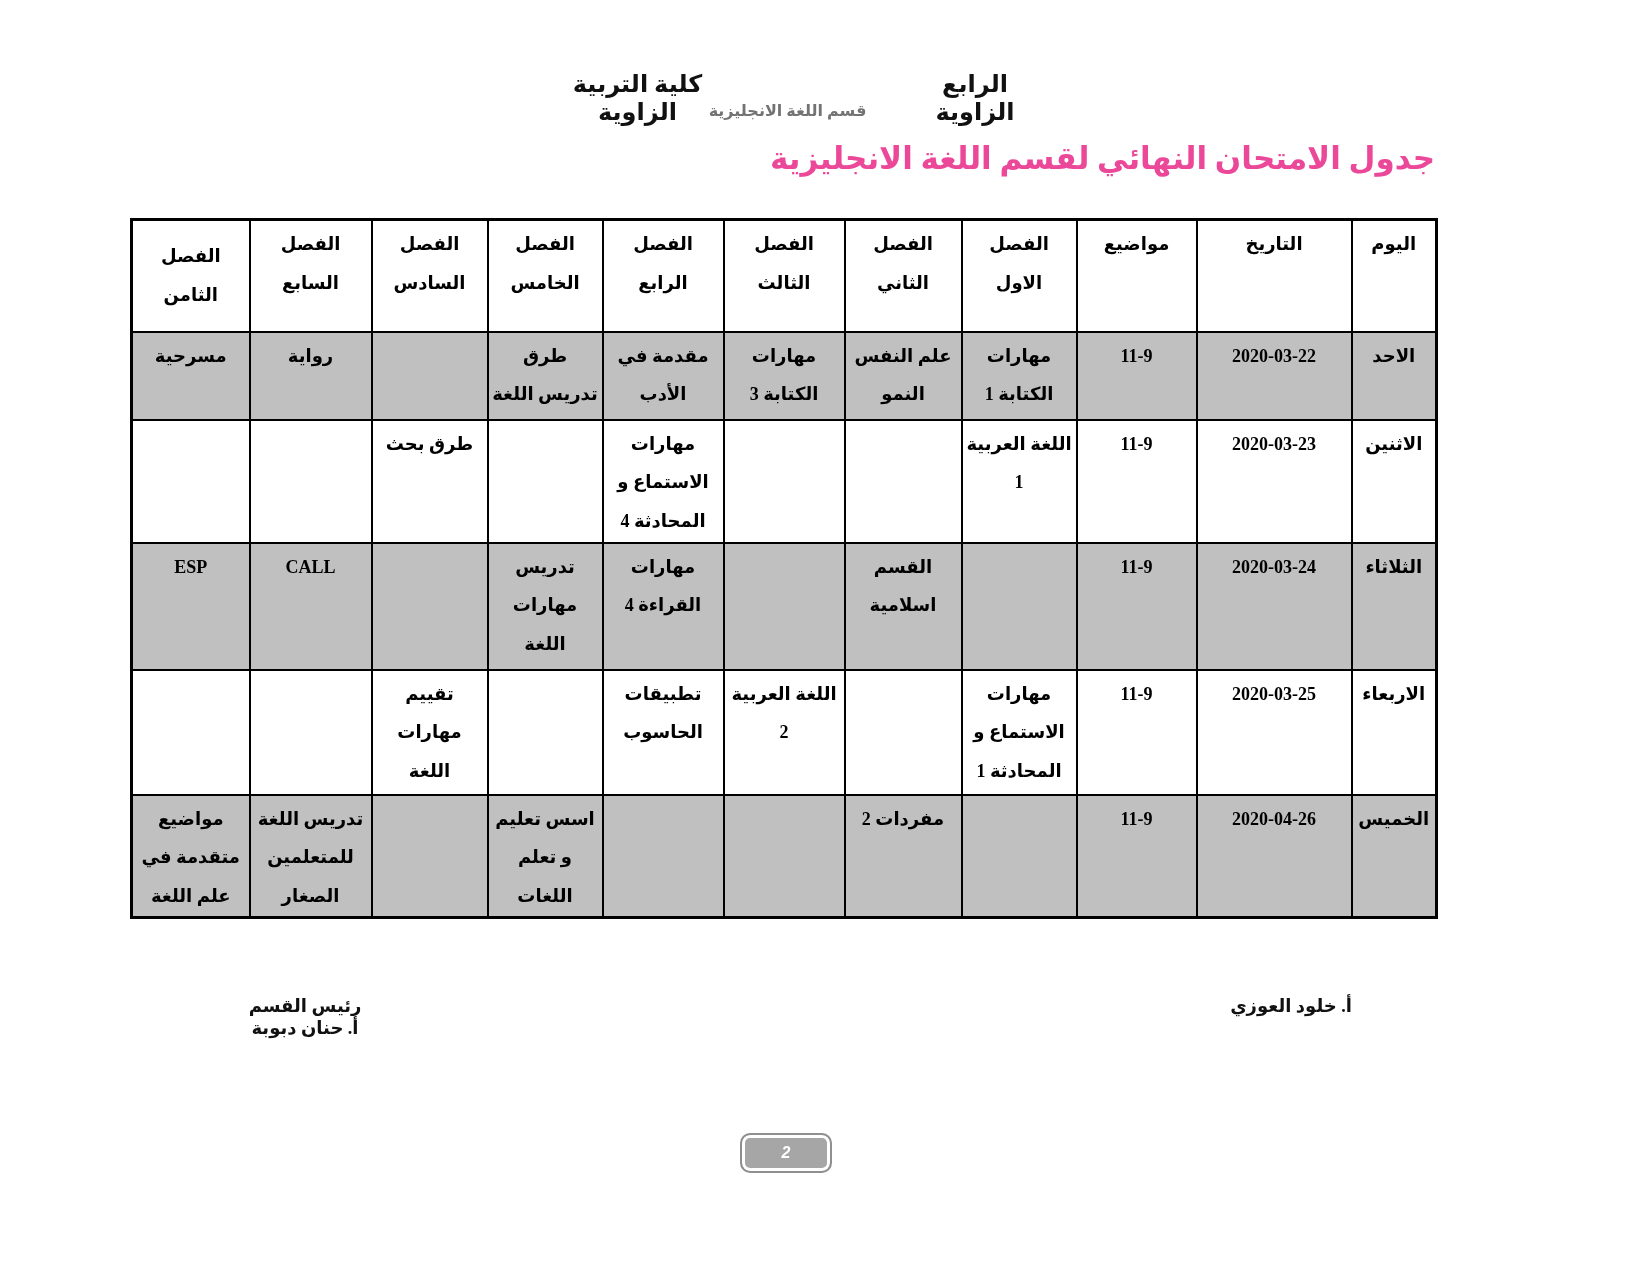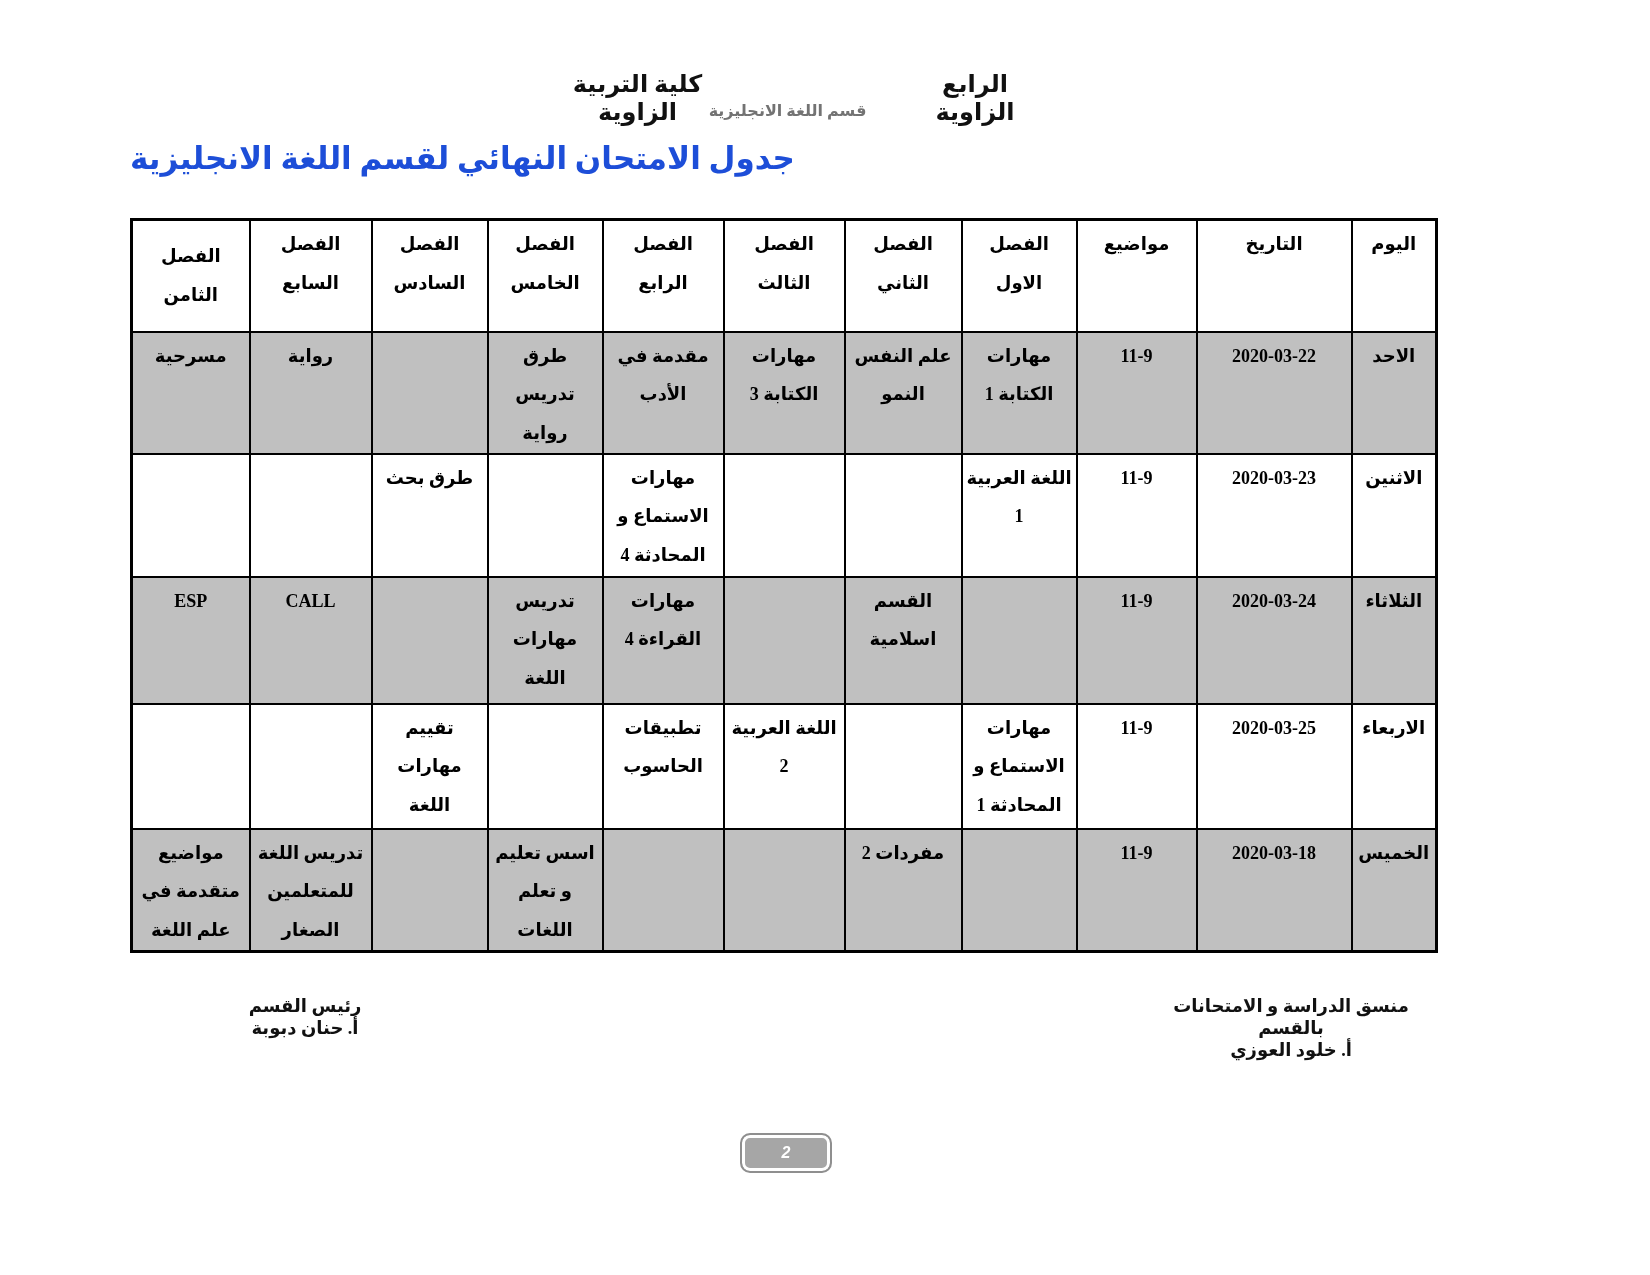--- a/index.html
+++ b/index.html
@@ -5,22 +5,22 @@
   html,body{margin:0;padding:0;}
   body{
     width:1650px;height:1275px;position:relative;background:#ffffff;
     font-family:"Liberation Serif","DejaVu Sans",serif;
     overflow:hidden;
   }
   .abs{position:absolute;}
   .hdr-line{font-weight:bold;font-size:24px;text-align:center;color:#111;}
   .dept-line{font-weight:bold;font-size:16px;text-align:center;color:#737373;}
   .doc-title{
-    left:130px;top:140px;width:1305px;text-align:left;
-    font-weight:bold;font-size:31px;color:#1d4ed8;
+    left:130px;top:140px;width:1305px;text-align:right;
+    font-weight:bold;font-size:31px;color:#ec4899;
   }
   
   .table-wrap{left:130px;top:218px;}
   table.exam{
     border-collapse:collapse;direction:rtl;table-layout:fixed;
     border:3px solid #000;
   }
   table.exam th,table.exam td{
     border:2px solid #000;
     vertical-align:top;text-align:center;
@@ -106,21 +106,21 @@
           <td>11-9</td>
           <td>مهارات
 الكتابة 1</td>
           <td>علم النفس
 النمو</td>
           <td>مهارات
 الكتابة 3</td>
           <td>مقدمة في
 الأدب</td>
           <td>طرق
-تدريس رواية</td>
+تدريس اللغة</td>
           <td></td>
           <td>رواية</td>
           <td>مسرحية</td>
         </tr>
         <tr>
           <td>الاثنين</td>
           <td>2020-03-23</td>
           <td>11-9</td>
           <td>اللغة العربية
 1</td>
@@ -165,21 +165,21 @@
 الحاسوب</td>
           <td></td>
           <td>تقييم
 مهارات
 اللغة</td>
           <td></td>
           <td></td>
         </tr>
         <tr>
           <td>الخميس</td>
-          <td>2020-03-18</td>
+          <td>2020-04-26</td>
           <td>11-9</td>
           <td></td>
           <td>مفردات 2</td>
           <td></td>
           <td></td>
           <td>اسس تعليم
 و تعلم
 اللغات</td>
           <td></td>
           <td>تدريس اللغة
@@ -187,21 +187,20 @@
 الصغار</td>
           <td>مواضيع
 متقدمة في
 علم اللغة</td>
         </tr>
       </tbody>
   </table>
 </div>
 
 <div class="abs footer-block footer-right">
-  <div>منسق الدراسة و الامتحانات بالقسم</div>
   <div class="name">أ. خلود العوزي</div>
 </div>
 <div class="abs footer-block footer-left">
   <div>رئيس القسم</div>
   <div class="name">أ. حنان دبوبة</div>
 </div>
 
 <div class="abs page-badge">
   <span>2</span>
 </div>

